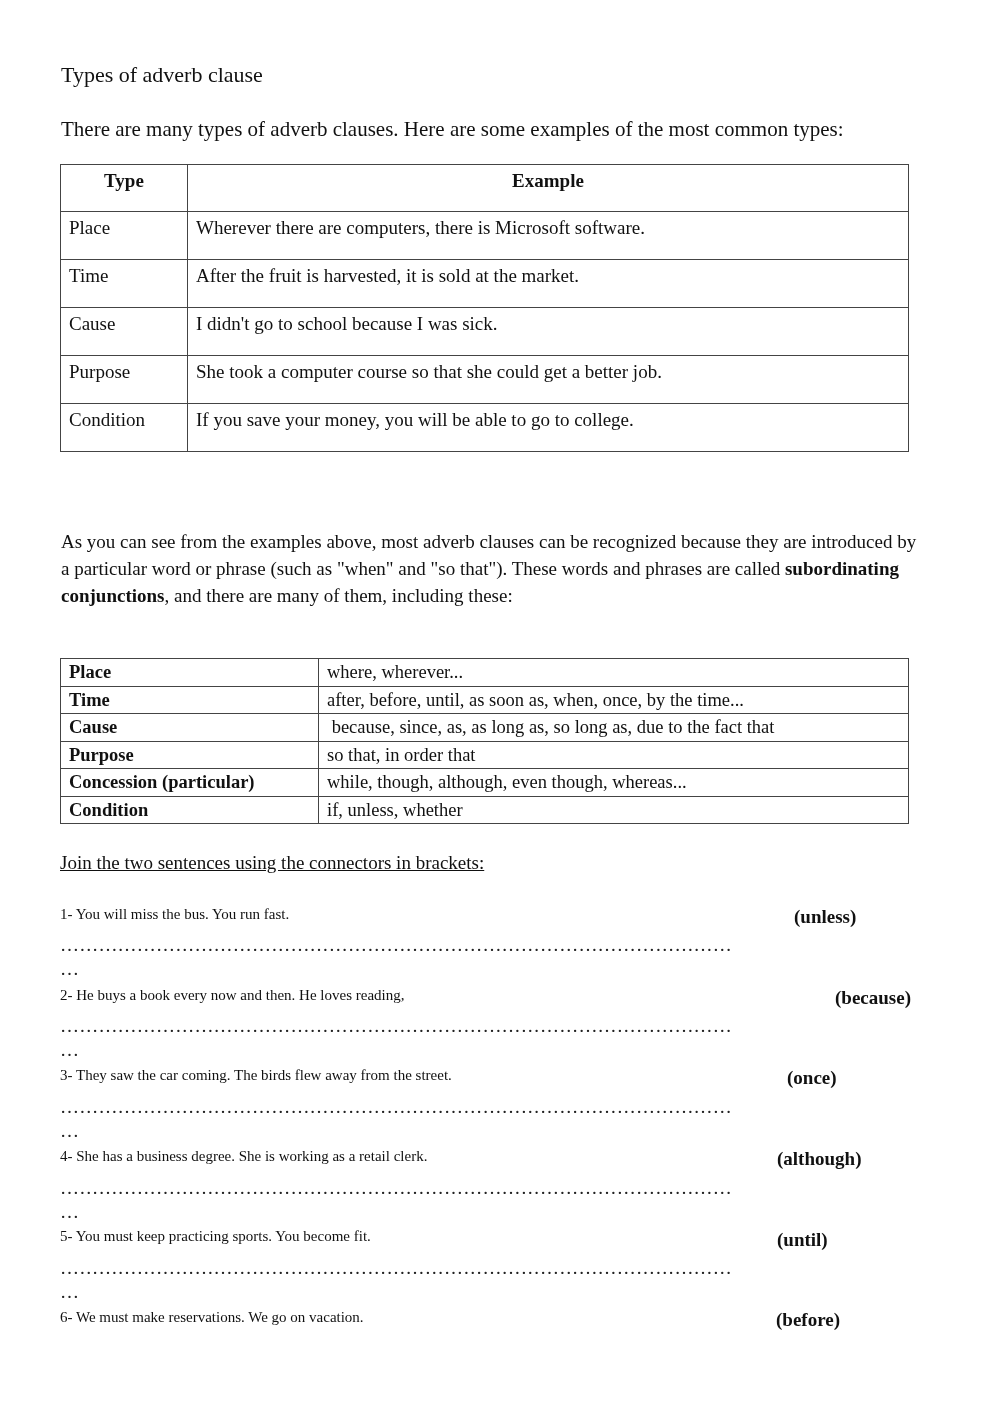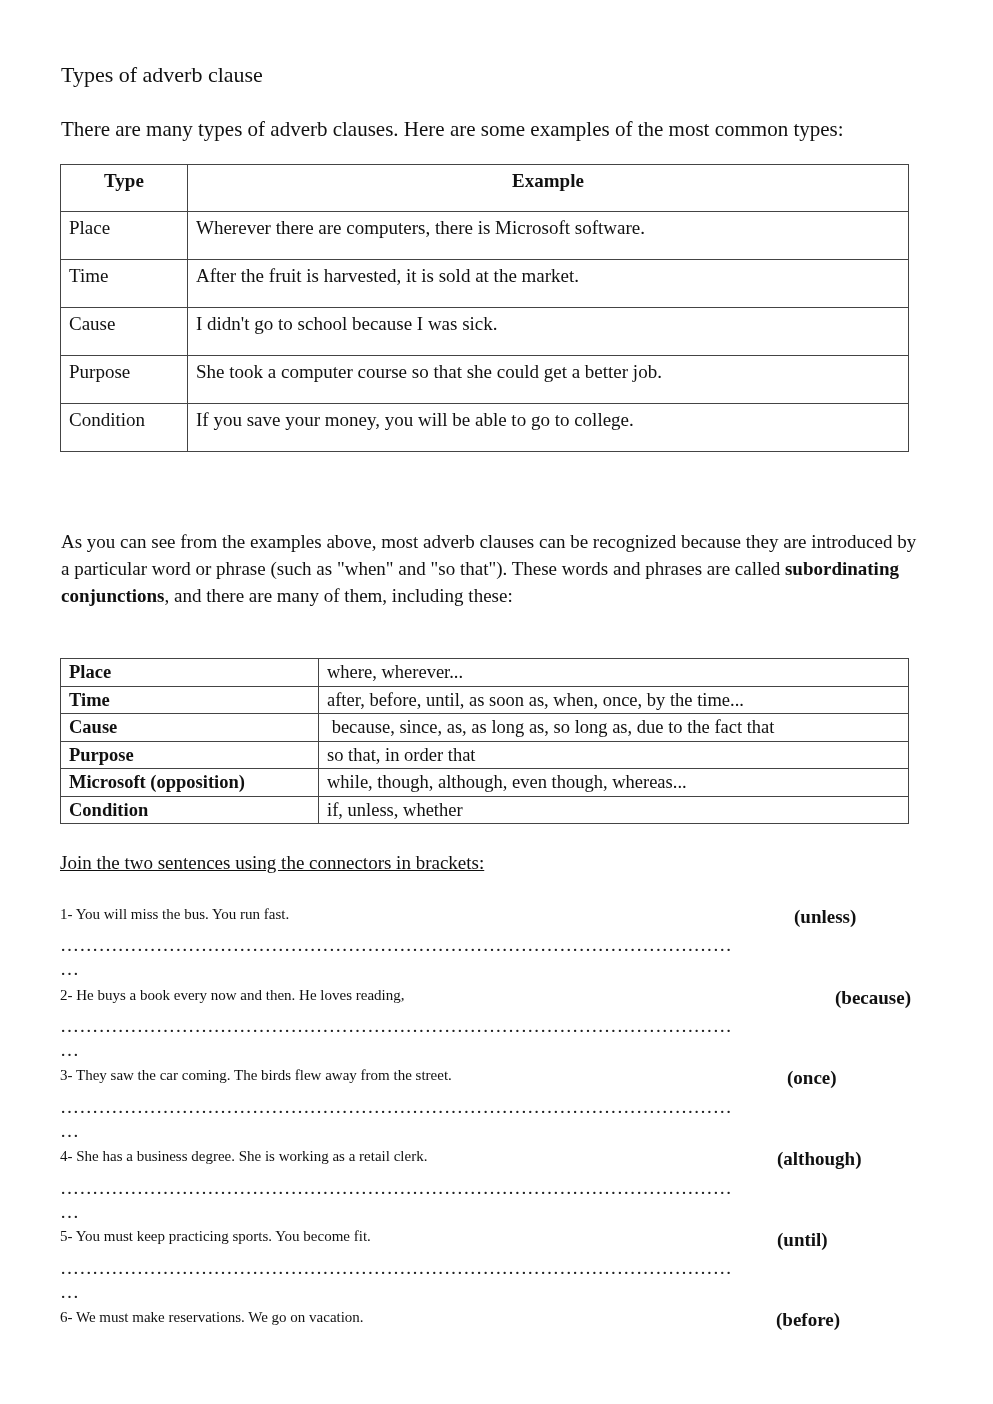--- a/index.html
+++ b/index.html
@@ -72,21 +72,21 @@
       </tr>
   <tr>
         <td class="k">Cause</td>
         <td style="white-space:pre"> because, since, as, as long as, so long as, due to the fact that</td>
       </tr>
   <tr>
         <td class="k">Purpose</td>
         <td>so that, in order that</td>
       </tr>
   <tr>
-        <td class="k">Microsoft (opposition)</td>
+        <td class="k">Concession (particular)</td>
         <td>while, though, although, even though, whereas...</td>
       </tr>
   <tr>
         <td class="k">Condition</td>
         <td>if, unless, whether</td>
       </tr>
 </tbody>
   </table>
 
 <div class="abs task">Join the two sentences using the connectors in brackets:</div>

